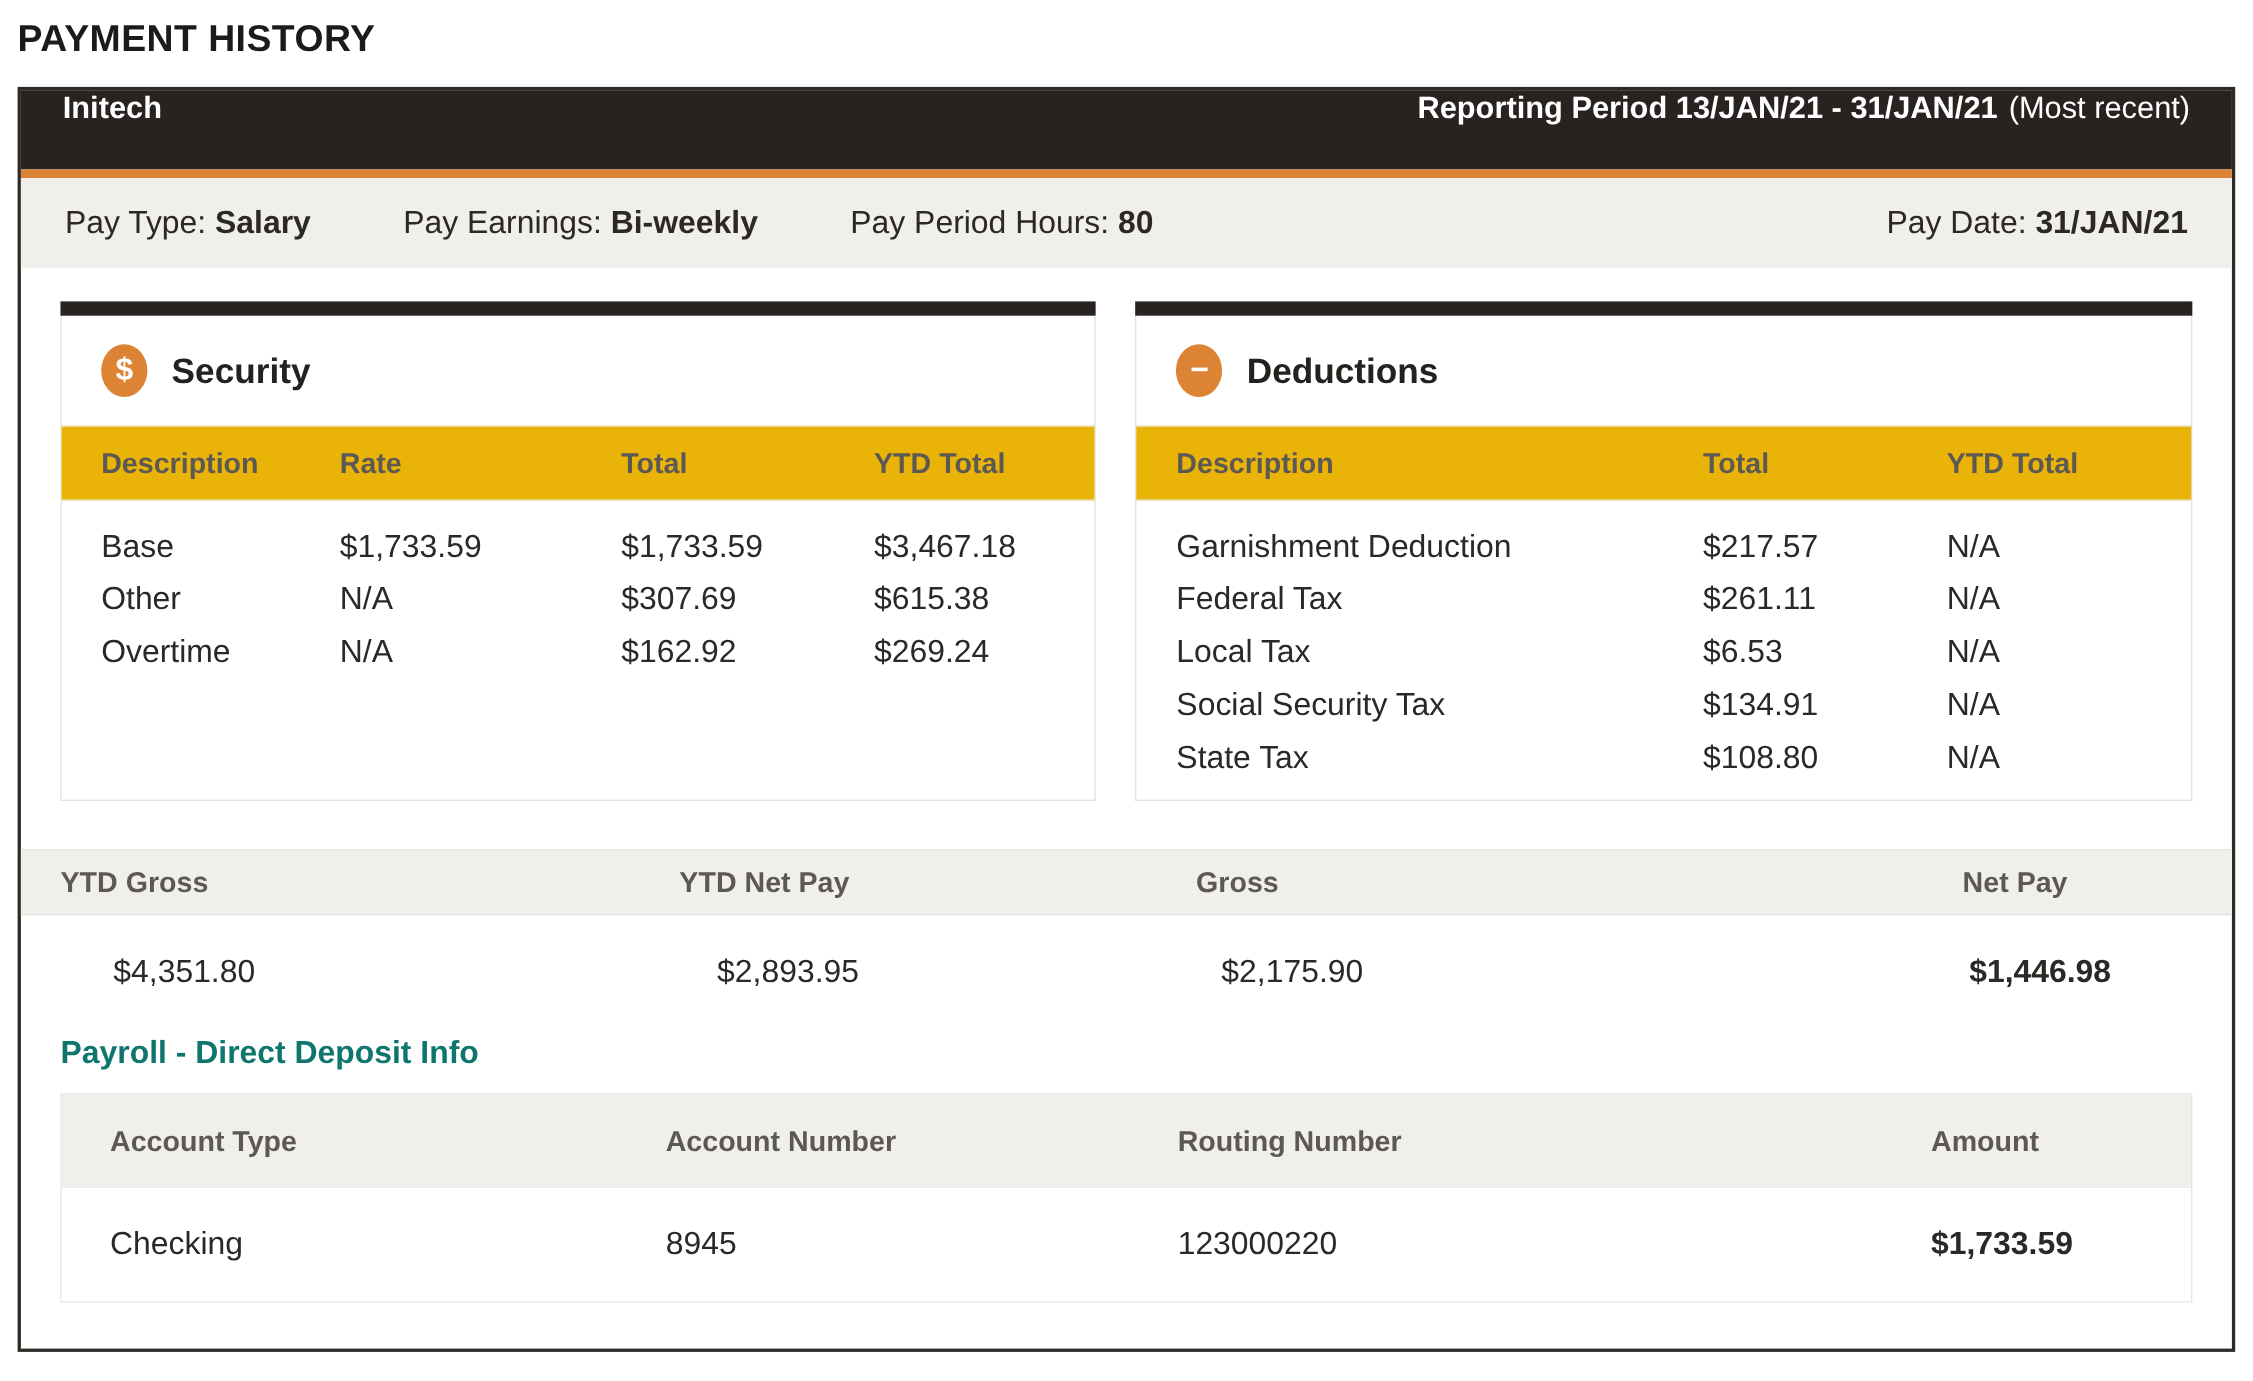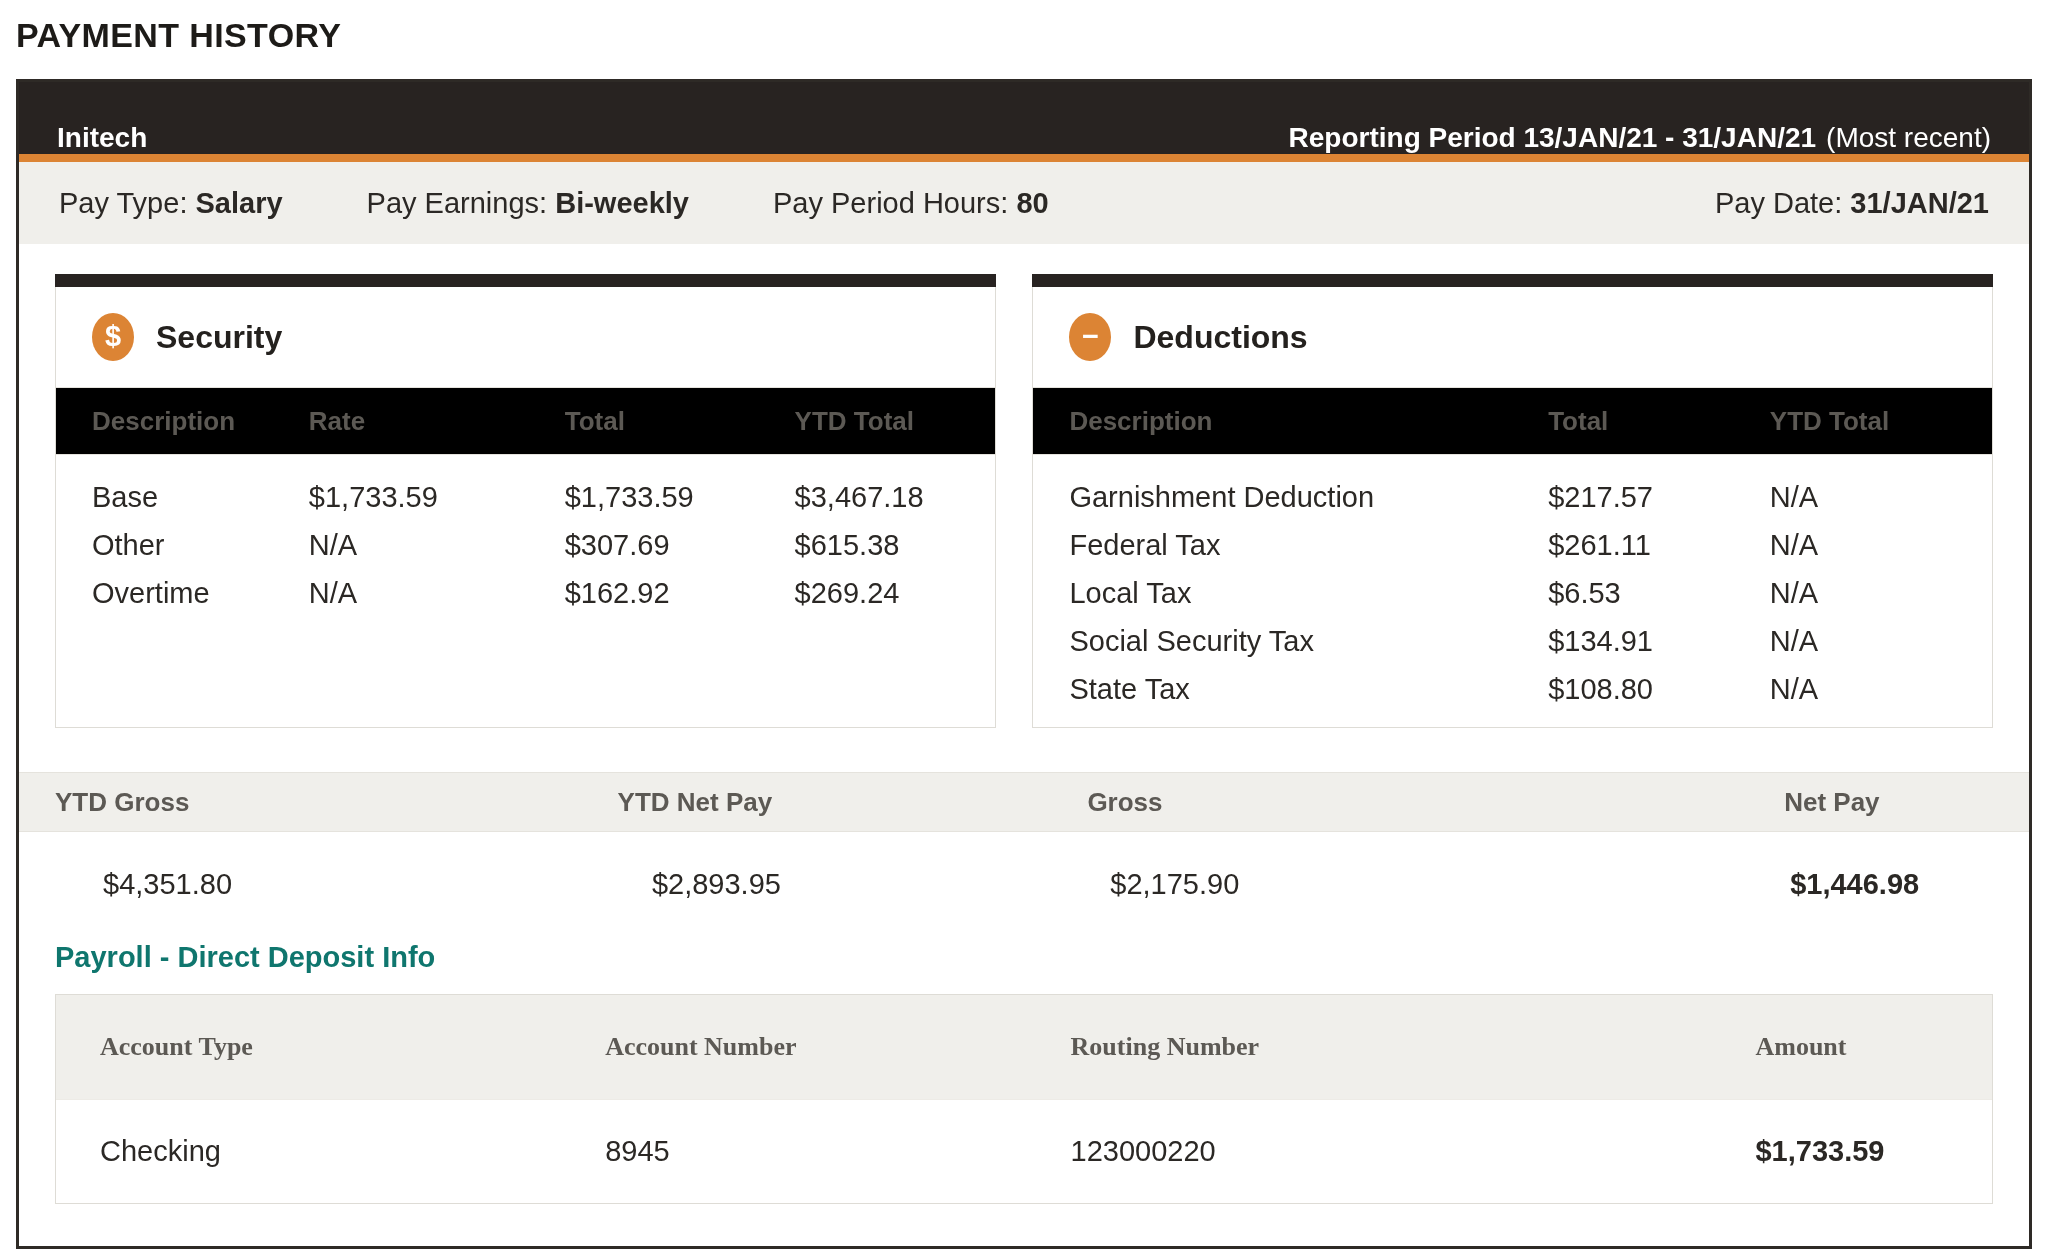--- a/index.html
+++ b/index.html
@@ -25,21 +25,21 @@
   .panel {
     border: 3px solid #2E2A26;
     background: #ffffff;
   }
   
   .bar {
     height: 72px;
     background: #282321;
     color: #ffffff;
     display: flex;
-    align-items: flex-end;
+    align-items: flex-start;
     justify-content: space-between;
     padding: 0 38px;
     font-size: 28px;
   }
   .bar .company { font-weight: bold; }
   .bar .period { font-weight: bold; }
   .bar .most-recent { font-weight: normal; margin-left: 10px; }
   .orange-rule { height: 8px; background: #DC8434; }
   
   .pay-info {
@@ -88,21 +88,21 @@
     align-items: center;
     justify-content: center;
     font-size: 29px;
     font-weight: bold;
     flex: 0 0 auto;
     padding-bottom: 2px;
   }
   .grid-earn { display: grid; grid-template-columns: 25% 29.5% 26.5% auto; }
   .grid-ded  { display: grid; grid-template-columns: 54% 25% auto; }
   .thead {
-    background: #000000;
+    background: #eab308;
     height: 68px;
     align-items: center;
     padding: 0 36px;
     font-size: 26px;
     font-weight: bold;
     color: #5C5954;
     border-top: 1px solid #E5E3DD;
     border-bottom: 1px solid #E5E3DD;
   }
   .card .tbody {
@@ -137,27 +137,26 @@
     padding-left: 36px;
     font-size: 29px;
     font-weight: bold;
     color: #0f766e;
     margin: 2px 0 20px 0;
   }
   .dd-table { margin: 0 36px; border: 1px solid #DEDCD6; }
   .grid-dd { display: grid; grid-template-columns: 26.7% 24.6% 36.2% auto; }
   .dd-head {
     background: #F0EFEB;
-    height: 104px;
+    height: 84px;
     align-items: center;
     padding-left: 44px;
     font-size: 26px;
     font-weight: bold;
     color: #5C5954;
-    font-family: Liberation Serif, serif;
   }
   .dd-row {
     height: 104px;
     align-items: center;
     padding-left: 44px;
     font-size: 29px;
     background: #ffffff;
     border-top: 1px solid #EDEBE6;
   }
   .dd-row .amount { font-weight: bold; }

